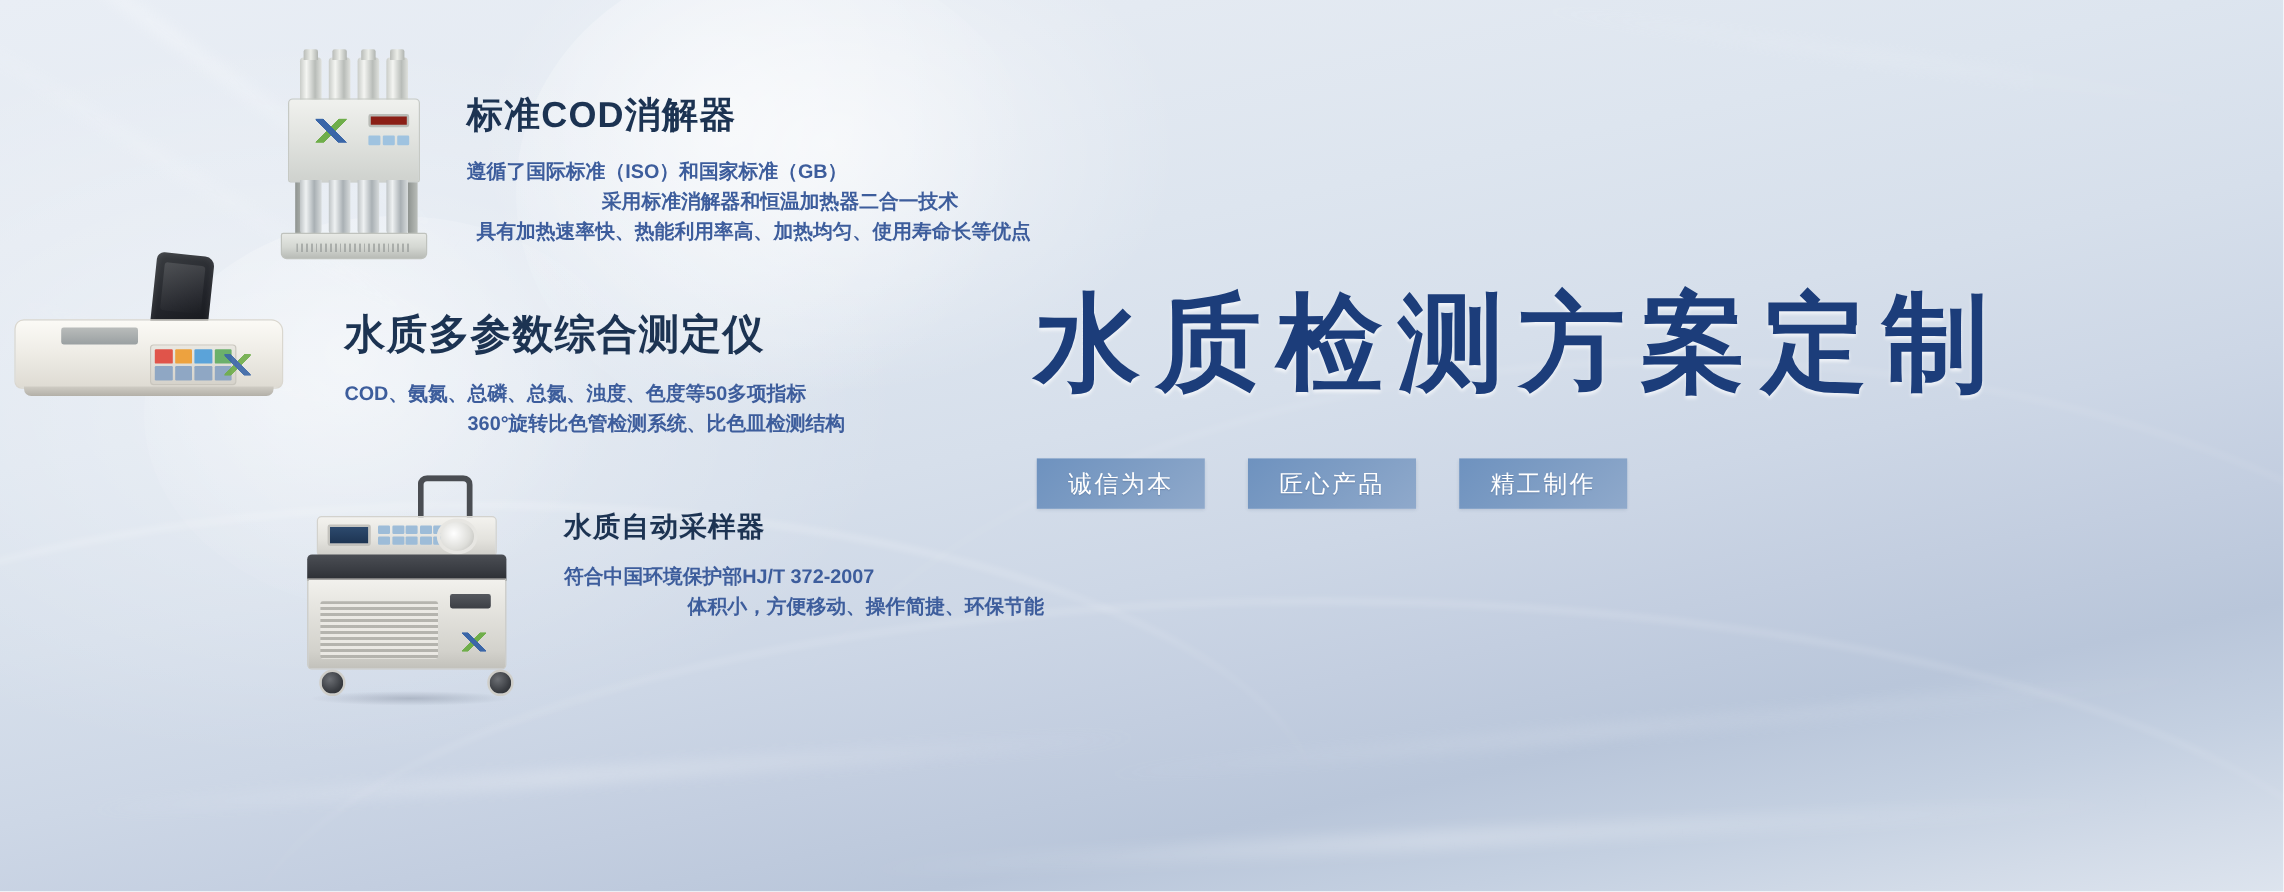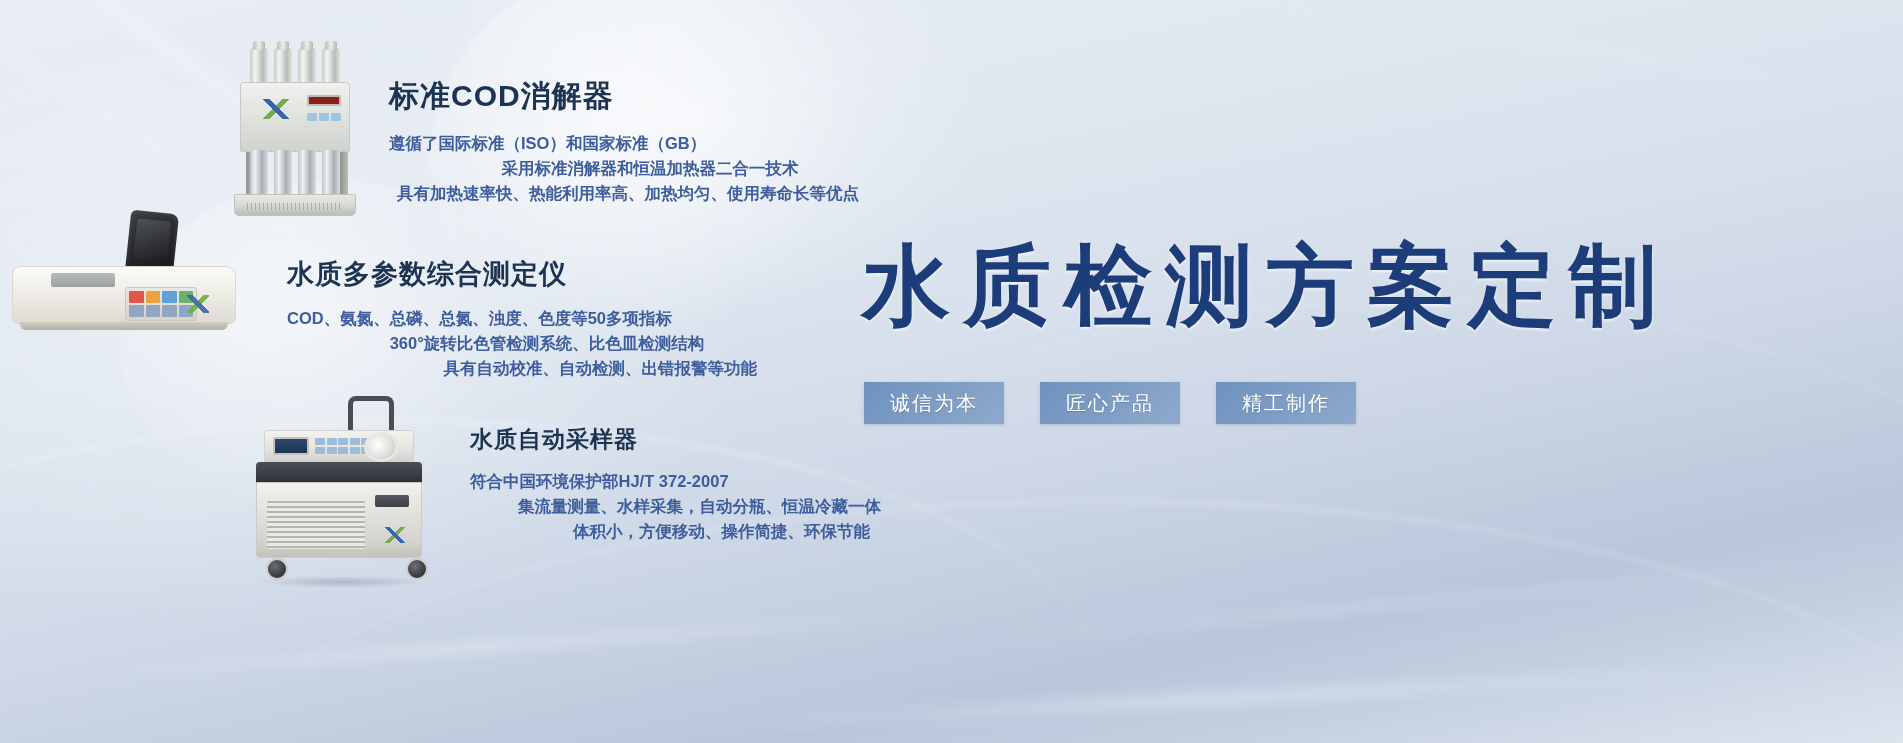--- a/index.html
+++ b/index.html
@@ -79,21 +79,21 @@
   
   #prod1 { left: 389px; top: 76px; }
   #prod1 .p-title { font-size: 30px; }
   #prod1 .p-lines { width: 470px; }
   #prod1 .l0 { text-align: left; }
   #prod1 .l1 { text-align: center; padding-left: 52px;}
   #prod1 .l2 { text-align: right; }
 
   
   #prod2 { left: 287px; top: 256px; }
-  #prod2 .p-title { font-size: 27px; }
+  #prod2 .p-title { font-size: 34px; }
   #prod2 .p-lines { width: 470px; }
   #prod2 .l0 { text-align: left; }
   #prod2 .l1 { text-align: center; padding-left: 50px;}
   #prod2 .l2 { text-align: right; }
 
   
   #prod3 { left: 470px; top: 424px; }
   #prod3 .p-title { font-size: 23px; }
   #prod3 .p-lines { width: 400px; }
   #prod3 .l0 { text-align: left; }
@@ -413,29 +413,27 @@
       <div class="p-line l1">采用标准消解器和恒温加热器二合一技术</div>
       <div class="p-line l2">具有加热速率快、热能利用率高、加热均匀、使用寿命长等优点</div>
     </div>
   </div>
 
   <div class="product" id="prod2">
     <div class="p-title">水质多参数综合测定仪</div>
     <div class="p-lines">
       <div class="p-line l0">COD、氨氮、总磷、总氮、浊度、色度等50多项指标</div>
       <div class="p-line l1">360°旋转比色管检测系统、比色皿检测结构</div>
-      <div class="p-line l2">具有自动校准、自动检测、出错报警等功能</div>
     </div>
   </div>
 
   <div class="product" id="prod3">
     <div class="p-title">水质自动采样器</div>
     <div class="p-lines">
       <div class="p-line l0">符合中国环境保护部HJ/T 372-2007</div>
-      <div class="p-line l1">集流量测量、水样采集，自动分瓶、恒温冷藏一体</div>
       <div class="p-line l2">体积小，方便移动、操作简捷、环保节能</div>
     </div>
   </div>
 
   <div id="headline">水质检测方案定制</div>
 
   <div id="tagline">
     <button class="tag-btn">诚信为本</button>
     <button class="tag-btn">匠心产品</button>
     <button class="tag-btn">精工制作</button>

